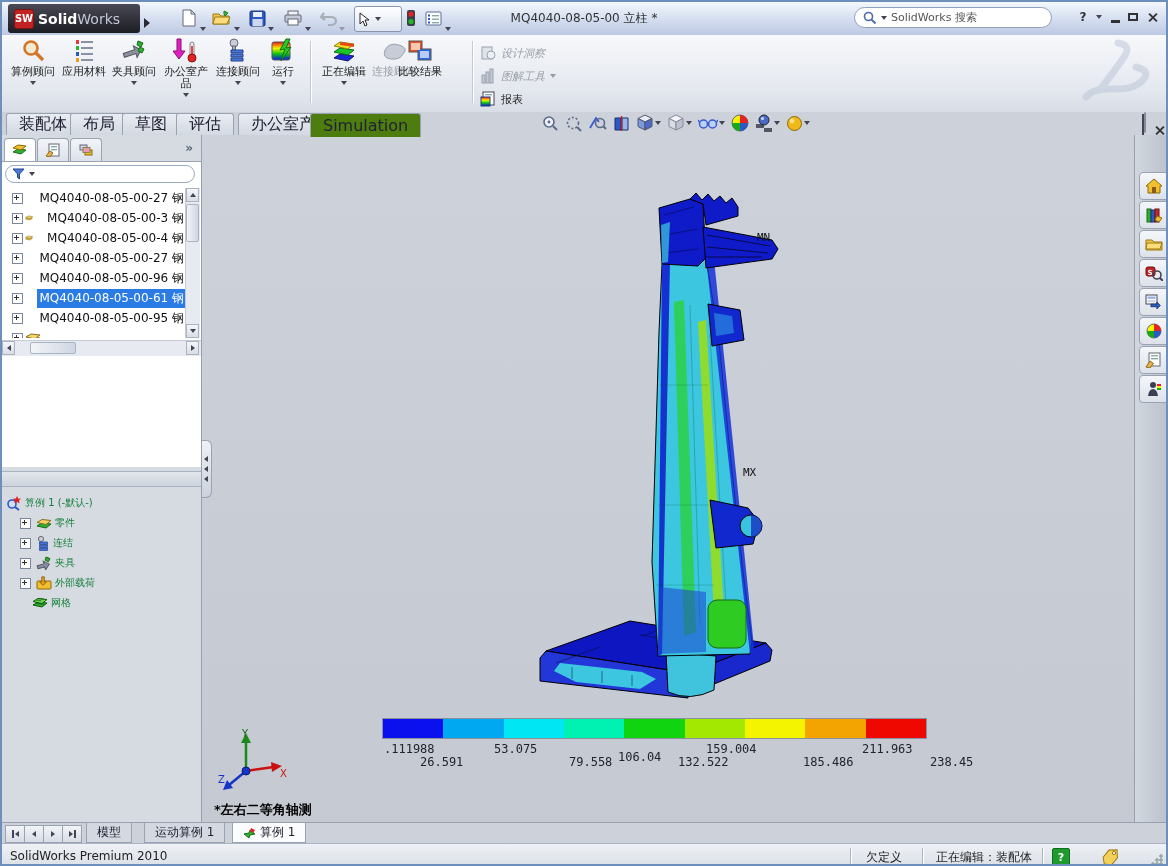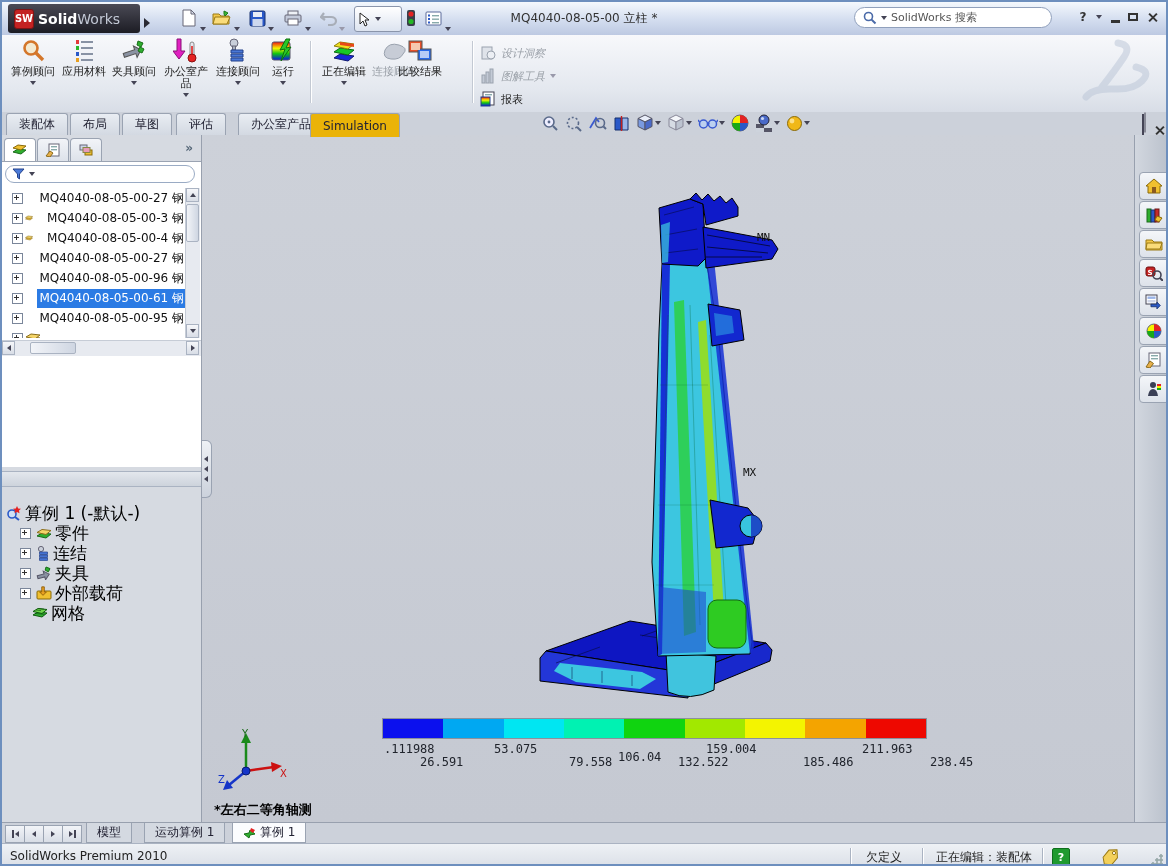--- a/index.html
+++ b/index.html
@@ -40,23 +40,23 @@
   .rbtn{position:absolute;top:3px;height:70px;display:flex;flex-direction:column;align-items:center;
     justify-content:flex-start;font-size:11px;color:#222;text-align:center;line-height:12px;}
   .rbtn .lbl{margin-top:2px;white-space:pre-line;}
   .rbtn.dis{color:#9aa0a8;}
   .rsep{position:absolute;top:6px;width:1px;height:62px;background:#c3c9d3;border-right:1px solid #fff;}
   .sidebtn{position:absolute;left:478px;height:20px;display:flex;align-items:center;gap:5px;font-size:11px;color:#222;}
   .sidebtn.dis{color:#9aa0a8;font-style:italic;}
   .watermark{position:absolute;right:10px;top:2px;opacity:.5;}
   
   .tabrow{position:absolute;left:0;top:110px;width:100%;height:23px;background:#ccd1da;}
-  .ctab{position:absolute;top:1px;height:21px;padding:0 12px;display:flex;align-items:center;font-size:12px;color:#223;
+  .ctab{position:absolute;top:1px;height:21px;padding:0 12px;display:flex;align-items:center;font-size:16px;color:#223;
      background:linear-gradient(#e9edf3,#d3d9e2);border:1px solid #9aa3b2;border-bottom:none;border-radius:3px 3px 0 0;}
-  .ctab.active{background:#eab308;font-weight:normal;z-index:2;height:23px;}
+  .ctab.active{background:#4d7c0f;font-weight:normal;z-index:2;height:23px;}
   .hud{position:absolute;left:540px;top:2px;display:flex;align-items:center;gap:6px;}
   .hudbtn{display:flex;align-items:center;gap:1px;}
   .docwin{position:absolute;right:12px;top:3px;display:flex;gap:10px;align-items:center;}
   .docwin .glyph-min{margin-top:6px;}
   .glyph-rest{width:10px;height:9px;border:1.5px solid #445;box-sizing:border-box;box-shadow:2px -2px 0 -0.5px #445;}
   
   .main{position:absolute;left:0;top:133px;width:100%;height:687px;}
   
   .lpanel{position:absolute;left:0;top:0;width:200px;height:687px;background:#d6dae1;border-right:1px solid #98a0ae;box-sizing:border-box;}
   .ptabs{position:absolute;left:2px;top:3px;display:flex;gap:1px;}
@@ -77,21 +77,21 @@
   .vscroll{position:absolute;right:1px;top:26px;width:14px;height:150px;background:#e7eaf0;border-left:1px solid #c6ccd6;}
   .sbtn{position:absolute;left:0;width:13px;height:14px;background:linear-gradient(#f6f7fa,#d8dde6);border:1px solid #aab3c2;box-sizing:border-box;
         display:flex;align-items:center;justify-content:center;}
   .thumb{position:absolute;left:0;width:13px;background:linear-gradient(90deg,#f2f4f8,#cfd6e2);border:1px solid #aab3c2;box-sizing:border-box;border-radius:2px;}
   .hscroll{position:absolute;left:0;top:178px;width:199px;height:15px;background:#e7eaf0;border-top:1px solid #c6ccd6;}
   .tri-u{width:0;height:0;border-left:3px solid transparent;border-right:3px solid transparent;border-bottom:4px solid #445;}
   .tri-d{width:0;height:0;border-left:3px solid transparent;border-right:3px solid transparent;border-top:4px solid #445;}
   .tri-l{width:0;height:0;border-top:3px solid transparent;border-bottom:3px solid transparent;border-right:4px solid #445;}
   .tri-r2{width:0;height:0;border-top:3px solid transparent;border-bottom:3px solid transparent;border-left:4px solid #445;}
   .splitbar{position:absolute;left:0;top:336px;width:199px;height:14px;background:linear-gradient(#e3e7ed,#cdd3dc);border-top:1px solid #aab3c2;border-bottom:1px solid #aab3c2;}
-  .studytree{position:absolute;left:4px;top:368px;width:194px;font-size:17px;color:#000000;}
+  .studytree{position:absolute;left:4px;top:358px;width:194px;font-size:10px;color:#15803d;}
   .srow{display:flex;align-items:center;height:20px;gap:3px;}
   .srow.child{padding-left:14px;}
   
   .viewport{position:absolute;left:200px;top:0;width:932px;height:687px;background:linear-gradient(#cdd1d9,#c5c9d2);overflow:hidden;}
   .legendwrap{position:absolute;left:180px;top:583px;width:600px;height:50px;font-family:"DejaVu Sans Mono",monospace;}
   .legendbar{position:absolute;left:0;top:0;width:545px;height:21px;display:flex;border:1px solid #8b919c;box-sizing:border-box;}
   .legendbar span{flex:1;}
   .lnum{position:absolute;font-size:12px;color:#20242c;letter-spacing:0;}
   .marker{position:absolute;font-size:11px;color:#111;font-family:"DejaVu Sans Mono",monospace;}
   .viewname{position:absolute;left:12px;top:666px;font-size:13px;font-weight:bold;color:#000;}

